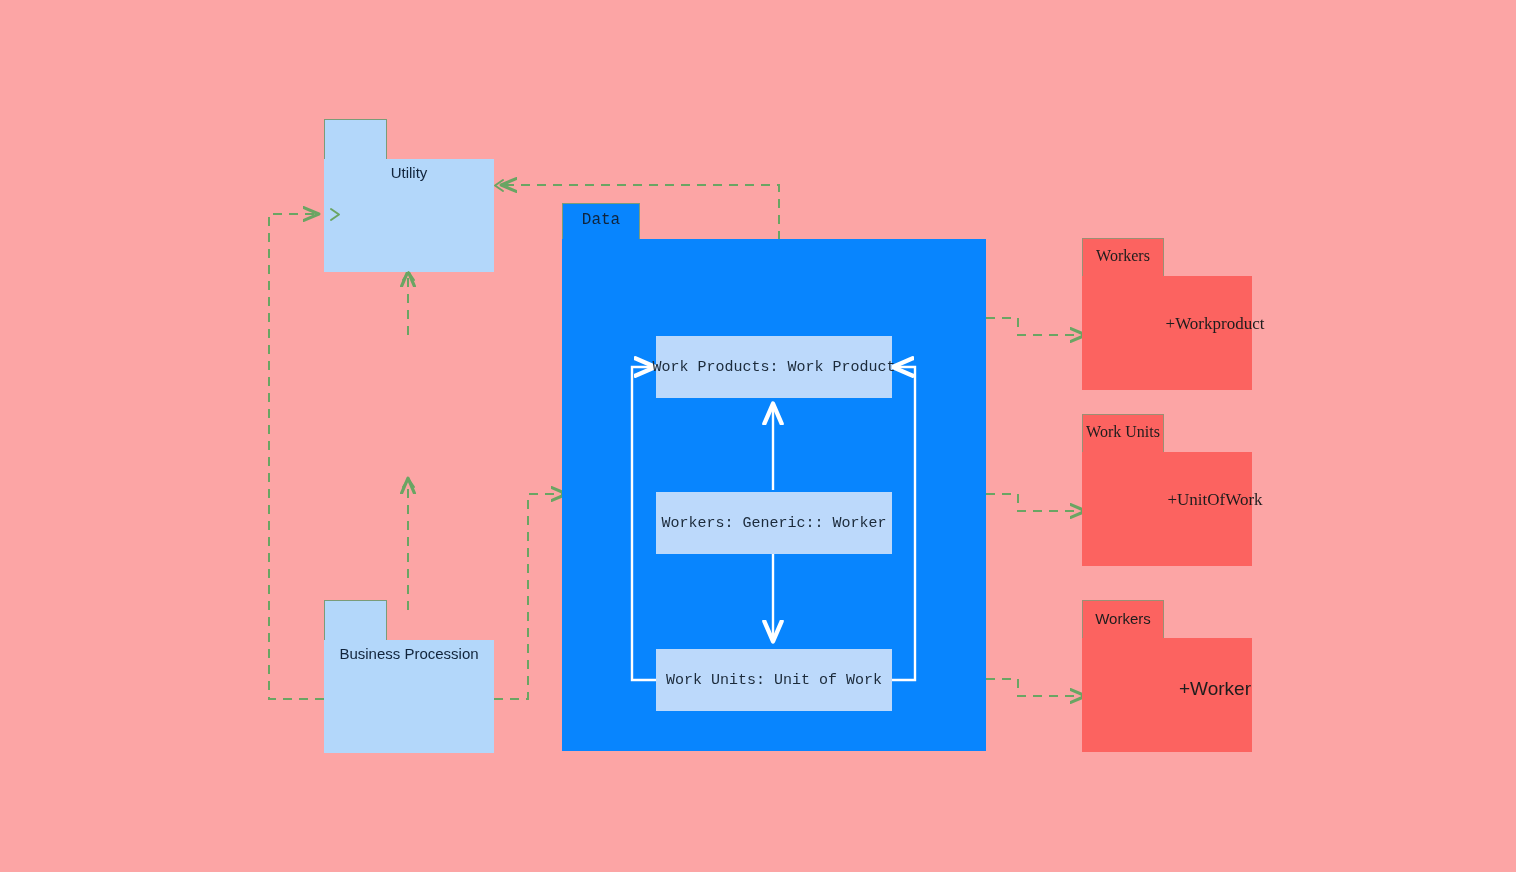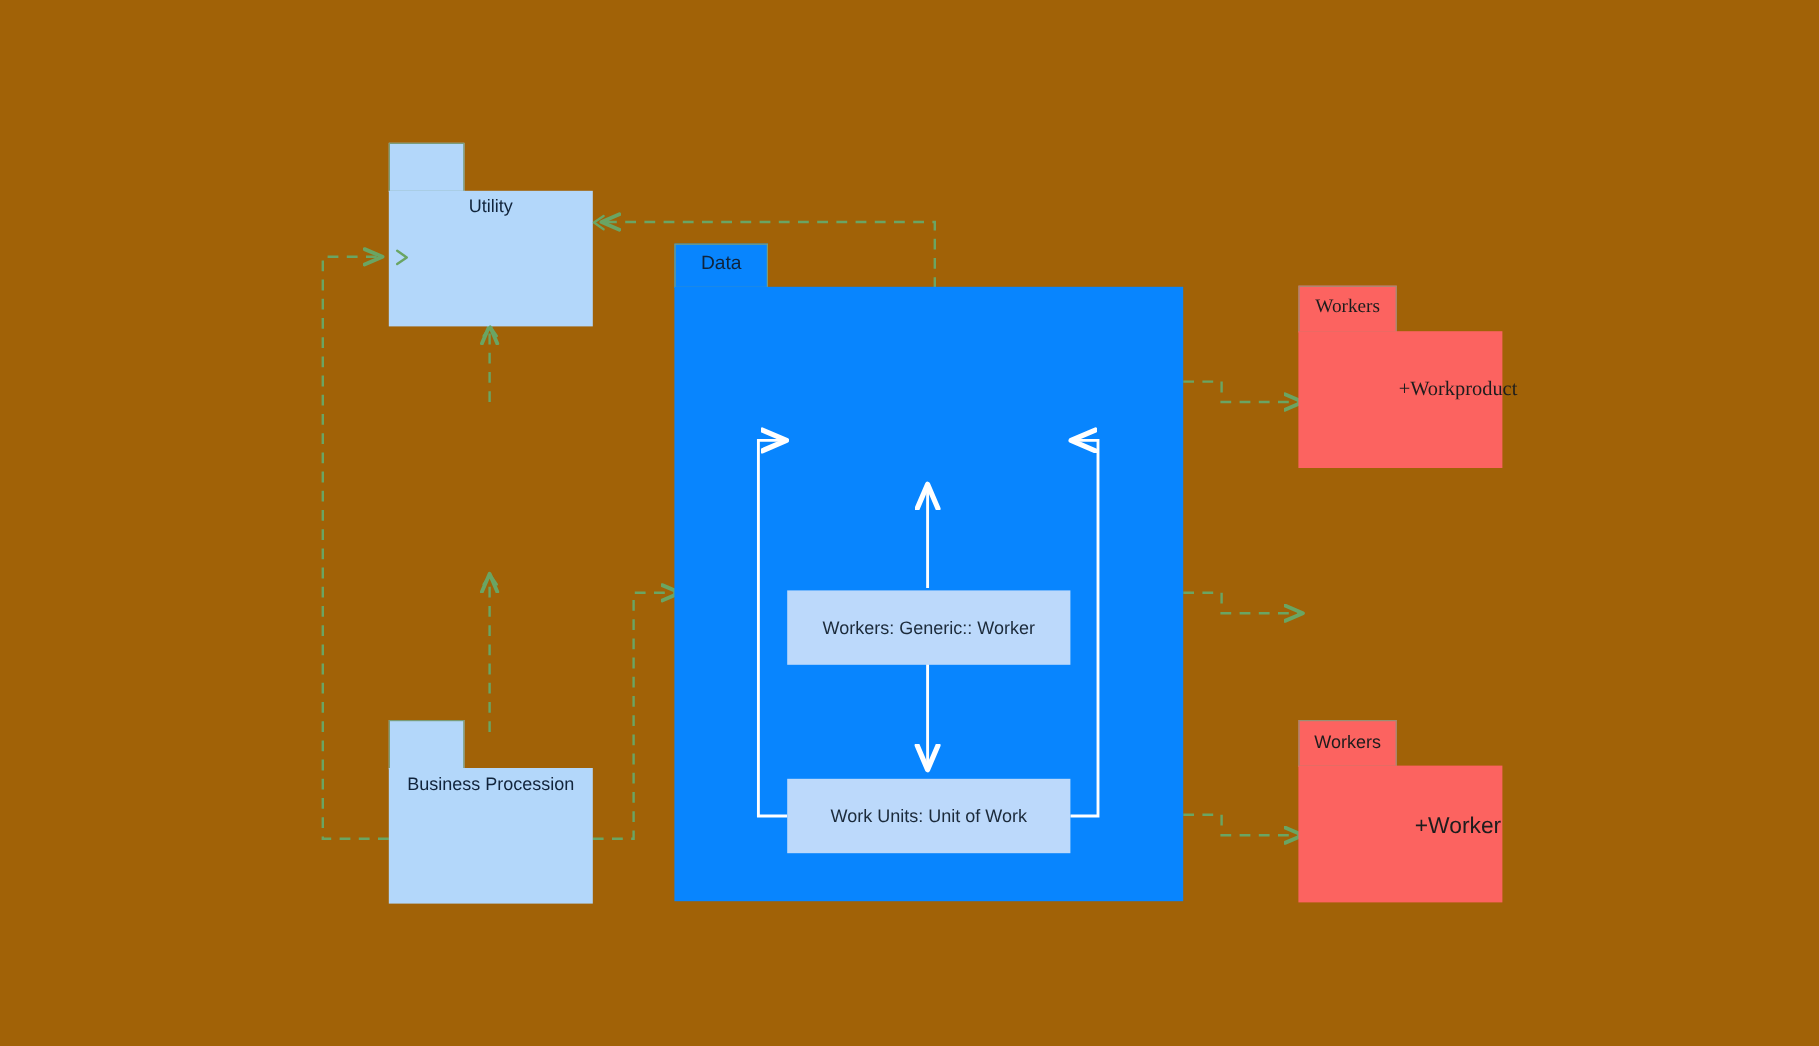--- a/index.html
+++ b/index.html
@@ -5,21 +5,21 @@
 <style>
   html,body{margin:0;padding:0;background:#ffffff;}
   body{
     font-family:"Liberation Sans", sans-serif;
     -webkit-font-smoothing:antialiased;
   }
   #canvas{
     position:relative;
     width:1516px;
     height:872px;
-    background:#a16207;
+    background:#fca5a5;
     overflow:hidden;
   }
   
   .pkg{position:absolute;}
   .pkg .tab{
     position:absolute;
     box-sizing:border-box;
     border:1px solid #7a9c79;
   }
   .pkg .body{
@@ -135,21 +135,21 @@
     <div class="pkg-label" style="left:0;top:45px;width:170px;">Utility</div>
   </div>
 
 
   <div class="pkg pkg-blue layer-pkg" style="left:324px;top:600px;width:170px;height:153px;padding-left:30px;">
     <div class="tab" style="left:0;top:0;width:63px;height:41px;"></div>
     <div class="body" style="left:0;top:40px;width:170px;height:113px;"></div>
     <div class="pkg-label" style="left:0;top:45px;width:170px;">Business Procession</div>
   </div>
 
-  <div id="data-package" class="layer-data" style="left:562px;top:203px;width:424px;height:548px;">
+  <div id="data-package" class="layer-data" style="left:562px;top:203px;width:424px;height:548px;font-family:Liberation Mono, monospace;">
     <div class="tab" style="left:0;top:0;width:78px;height:37px;"></div>
     <div class="tab-label" style="left:0;top:8px;width:78px;text-align:center;">Data</div>
     <div class="body" style="left:0;top:36px;width:424px;height:512px;"></div>
 
     <svg style="position:absolute;left:0;top:0;width:424px;height:548px;pointer-events:none;" viewBox="0 0 424 548" width="424" height="548">
       <defs>
         <marker id="warrow" markerWidth="10" markerHeight="10" refX="8.4" refY="4.5" orient="auto">
           <path d="M0.6,0.9 L9,4.5 L0.6,8.1" fill="none" stroke="#ffffff" stroke-width="1.8" stroke-linecap="round" stroke-linejoin="round"></path>
         </marker>
       </defs>
@@ -158,31 +158,38 @@
         <path d="M 94,477 L 70,477 L 70,164 L 92,164"></path>
 
         <path d="M 330,477 L 353,477 L 353,164 L 332,164"></path>
 
         <path d="M 211,287 L 211,202"></path>
 
         <path d="M 211,350 L 211,437"></path>
       </g>
     </svg>
 
+    <div class="inner-class" style="left:94px;top:133px;width:236px;height:62px;">Work Products: Work Product</div>
     <div class="inner-class" style="left:94px;top:446px;width:236px;height:62px;">Work Units: Unit of Work</div>
     <div class="inner-class" style="left:94px;top:289px;width:236px;height:62px;">Workers: Generic:: Worker</div>
   </div>
 
   <div class="pkg pkg-red layer-pkg" style="left:1082px;top:238px;width:170px;height:152px;">
     <div class="tab" style="left:0;top:0;width:82px;height:39px;"></div>
     <div class="tab-label serif" style="left:0;top:9px;width:82px;text-align:center;font-size:16px;">Workers</div>
     <div class="body" style="left:0;top:38px;width:170px;height:114px;"></div>
     <div class="member serif" style="left:0;top:76px;width:170px;font-size:17px;">+Workproduct</div>
   </div>
 
+  <div class="pkg pkg-red layer-pkg" style="left:1082px;top:414px;width:170px;height:152px;">
+    <div class="tab" style="left:0;top:0;width:82px;height:39px;"></div>
+    <div class="tab-label serif" style="left:0;top:9px;width:82px;text-align:center;font-size:16px;">Work Units</div>
+    <div class="body" style="left:0;top:38px;width:170px;height:114px;"></div>
+    <div class="member serif" style="left:0;top:76px;width:170px;font-size:17px;">+UnitOfWork</div>
+  </div>
 
   <div class="pkg pkg-red layer-pkg" style="left:1082px;top:600px;width:170px;height:152px;">
     <div class="tab" style="left:0;top:0;width:82px;height:39px;"></div>
     <div class="tab-label sans" style="left:0;top:10px;width:82px;text-align:center;font-size:15px;">Workers</div>
     <div class="body" style="left:0;top:38px;width:170px;height:114px;"></div>
     <div class="member sans" style="left:0;top:78px;width:170px;font-size:19px;">+Worker</div>
   </div>
 
   <svg class="overlay over" viewBox="0 0 1516 872" width="1516" height="872">
     <g fill="none" stroke="#6aa563" stroke-width="2" stroke-linecap="round" stroke-linejoin="round">

